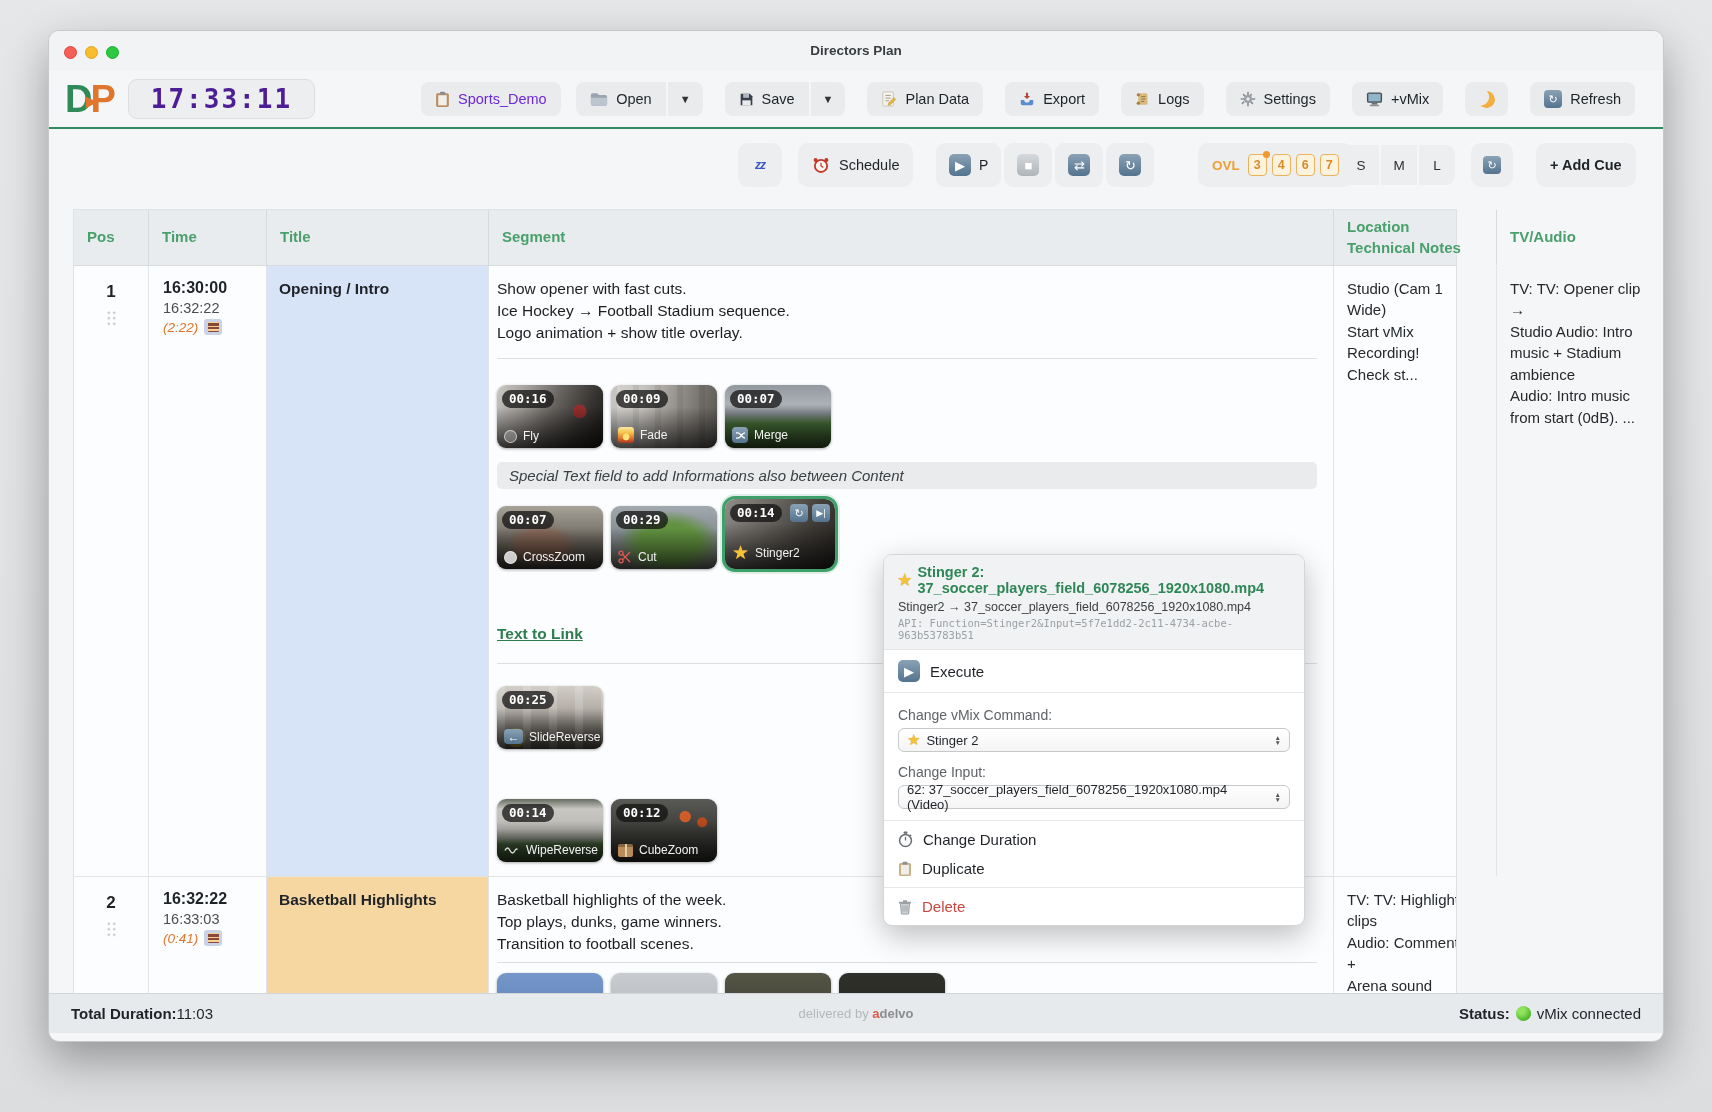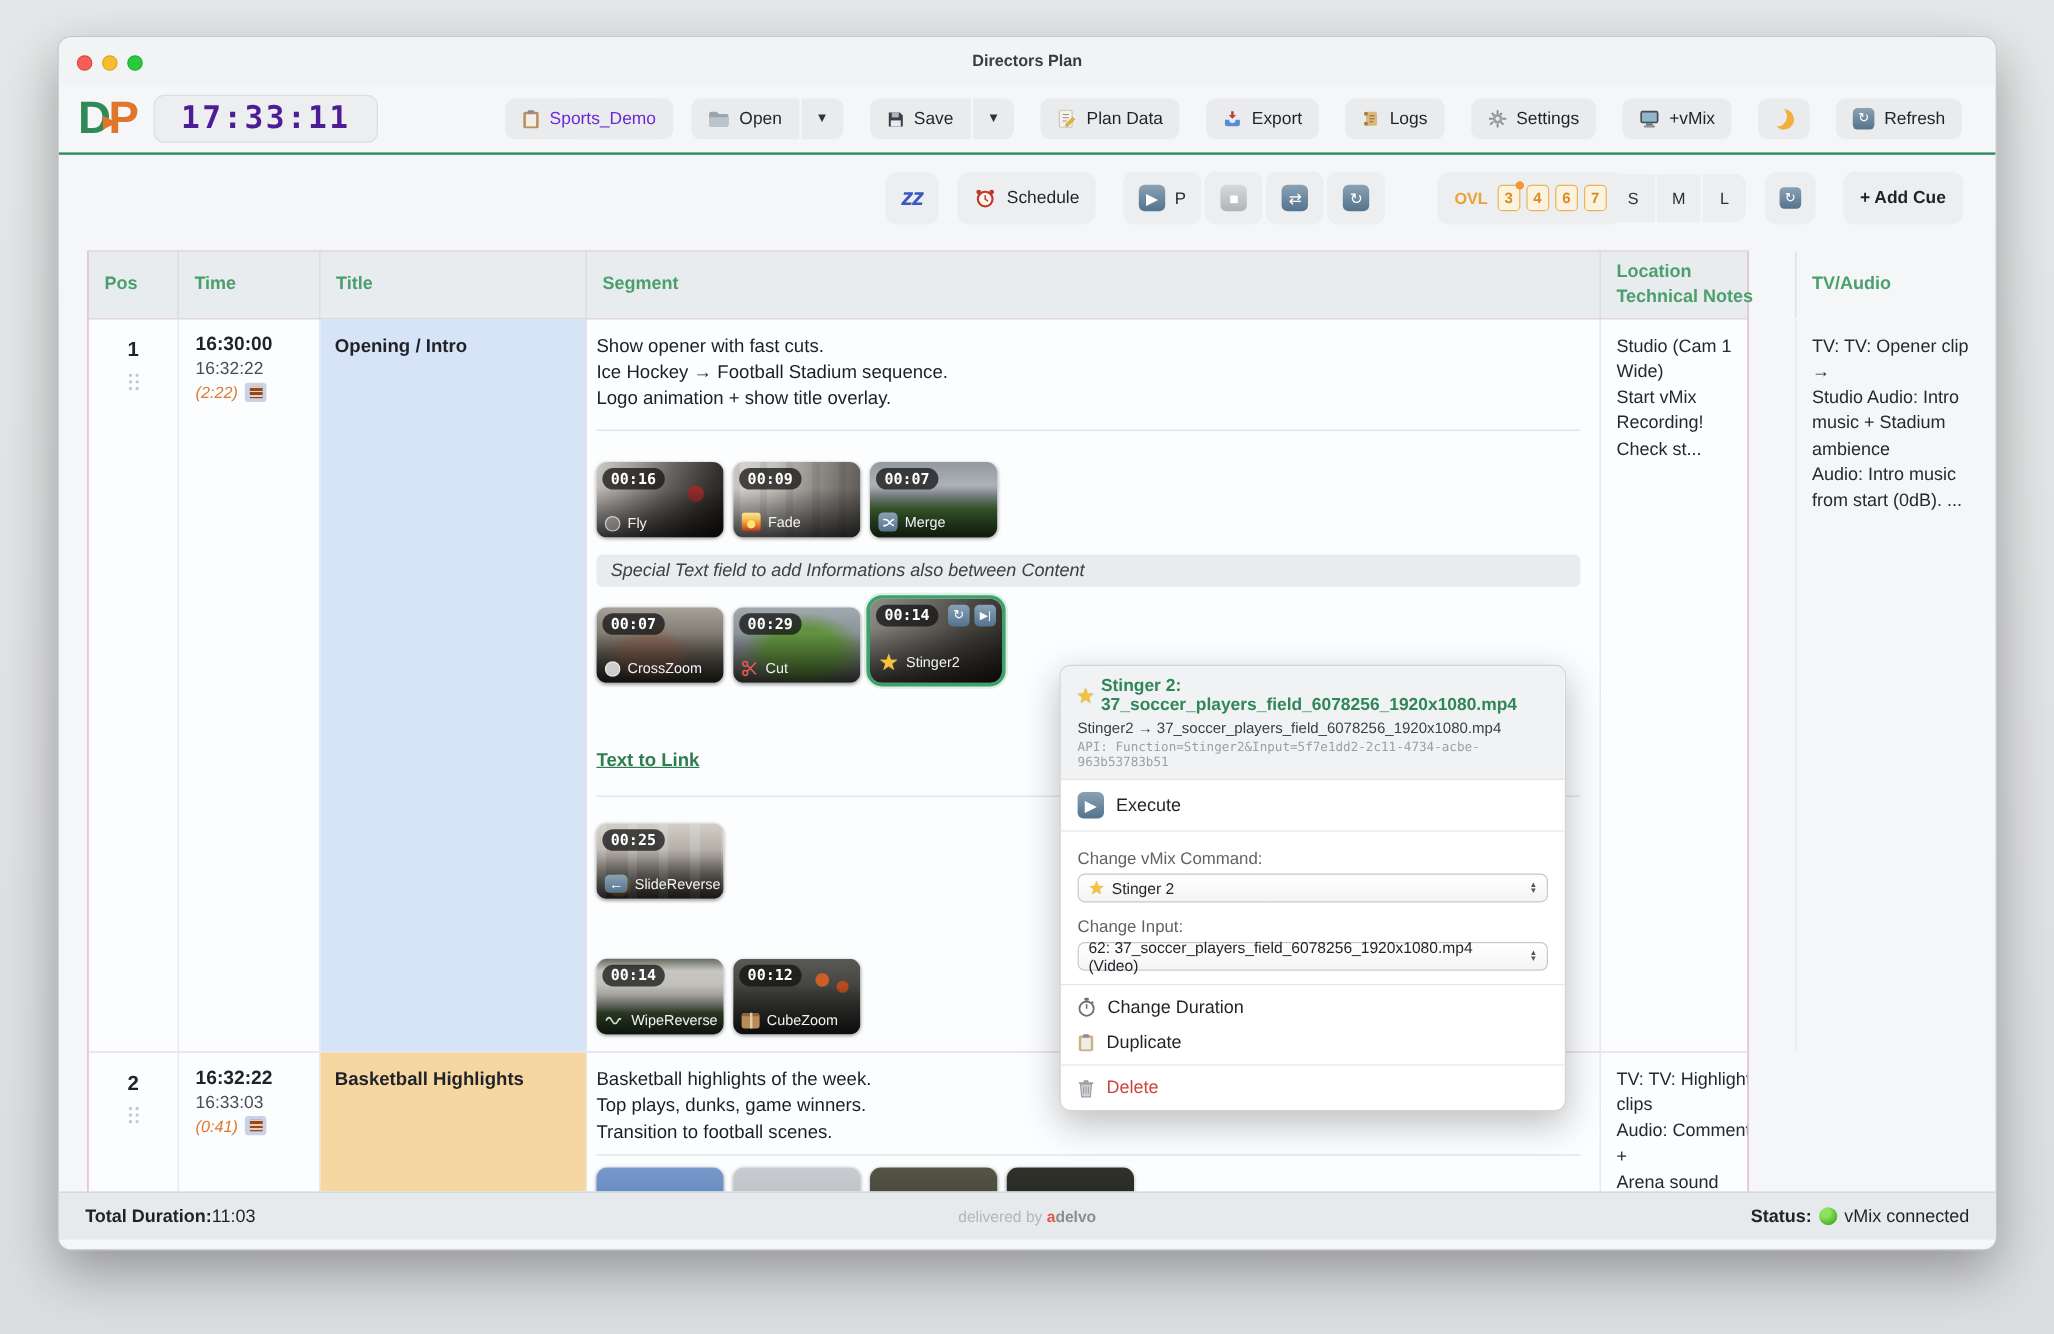--- a/index.html
+++ b/index.html
@@ -42,21 +42,21 @@
   .btn-seg .btn.caret { border-radius:0 8px 8px 0; padding:0 12px; font-size:11px; color:#333; }
   .sports-demo { position:absolute; left:356px; }
   .tb-right { margin-left:auto; display:flex; align-items:center; gap:22px; }
   .x-glyph { font-size:15px; color:#555; }
   
   .chip { display:inline-flex; align-items:center; justify-content:center; width:18px; height:18px; border-radius:4px;
           background:linear-gradient(180deg,#8aa2b5,#54738e); color:#fff; font-size:11px; line-height:1; flex:none; }
   .chip.big { width:22px; height:22px; font-size:13px; border-radius:5px; }
   .chip.gray { background:linear-gradient(180deg,#d6dade,#aeb4b9); color:#fff; }
   .moon { width:17px; height:17px; border-radius:50%; box-shadow:inset -5px -4px 0 0 #f3ae3d; transform:rotate(-15deg); }
-  .sleep-z { color:#3a57c2; font-style:italic; font-weight:bold; font-size:20px; letter-spacing:-1px; }
+  .sleep-z { color:#3a57c2; font-style:italic; font-weight:bold; font-size:12px; letter-spacing:-1px; }
   
   .subbar { position:absolute; left:0; top:96px; right:0; height:82px; }
   .sb { position:absolute; top:16px; height:44px; display:flex; align-items:center; background:#eceeef; border-radius:10px; padding:0 14px; font-size:14.5px; gap:9px; }
   .sb-sleep   { left:689px; width:44px; justify-content:center; padding:0; }
   .sb-sched   { left:749px; }
   .sb-group   { left:887px; background:transparent; padding:0; gap:3px; }
   .sb-group .seg { height:44px; background:#eceeef; border-radius:9px; display:flex; align-items:center; justify-content:center; gap:8px; padding:0 13px; font-size:14px; }
   .sb-ovl     { left:1149px; gap:5px; }
   .ovl-label  { color:#eda135; font-weight:bold; font-size:13.5px; margin-right:3px; }
   .ovl-box    { position:relative; width:19px; height:22px; border:1.5px solid #ecb25d; border-radius:4px; background:#fbf3dd; color:#d98a2b; font-size:12.5px; font-weight:bold; display:flex; align-items:center; justify-content:center; }

